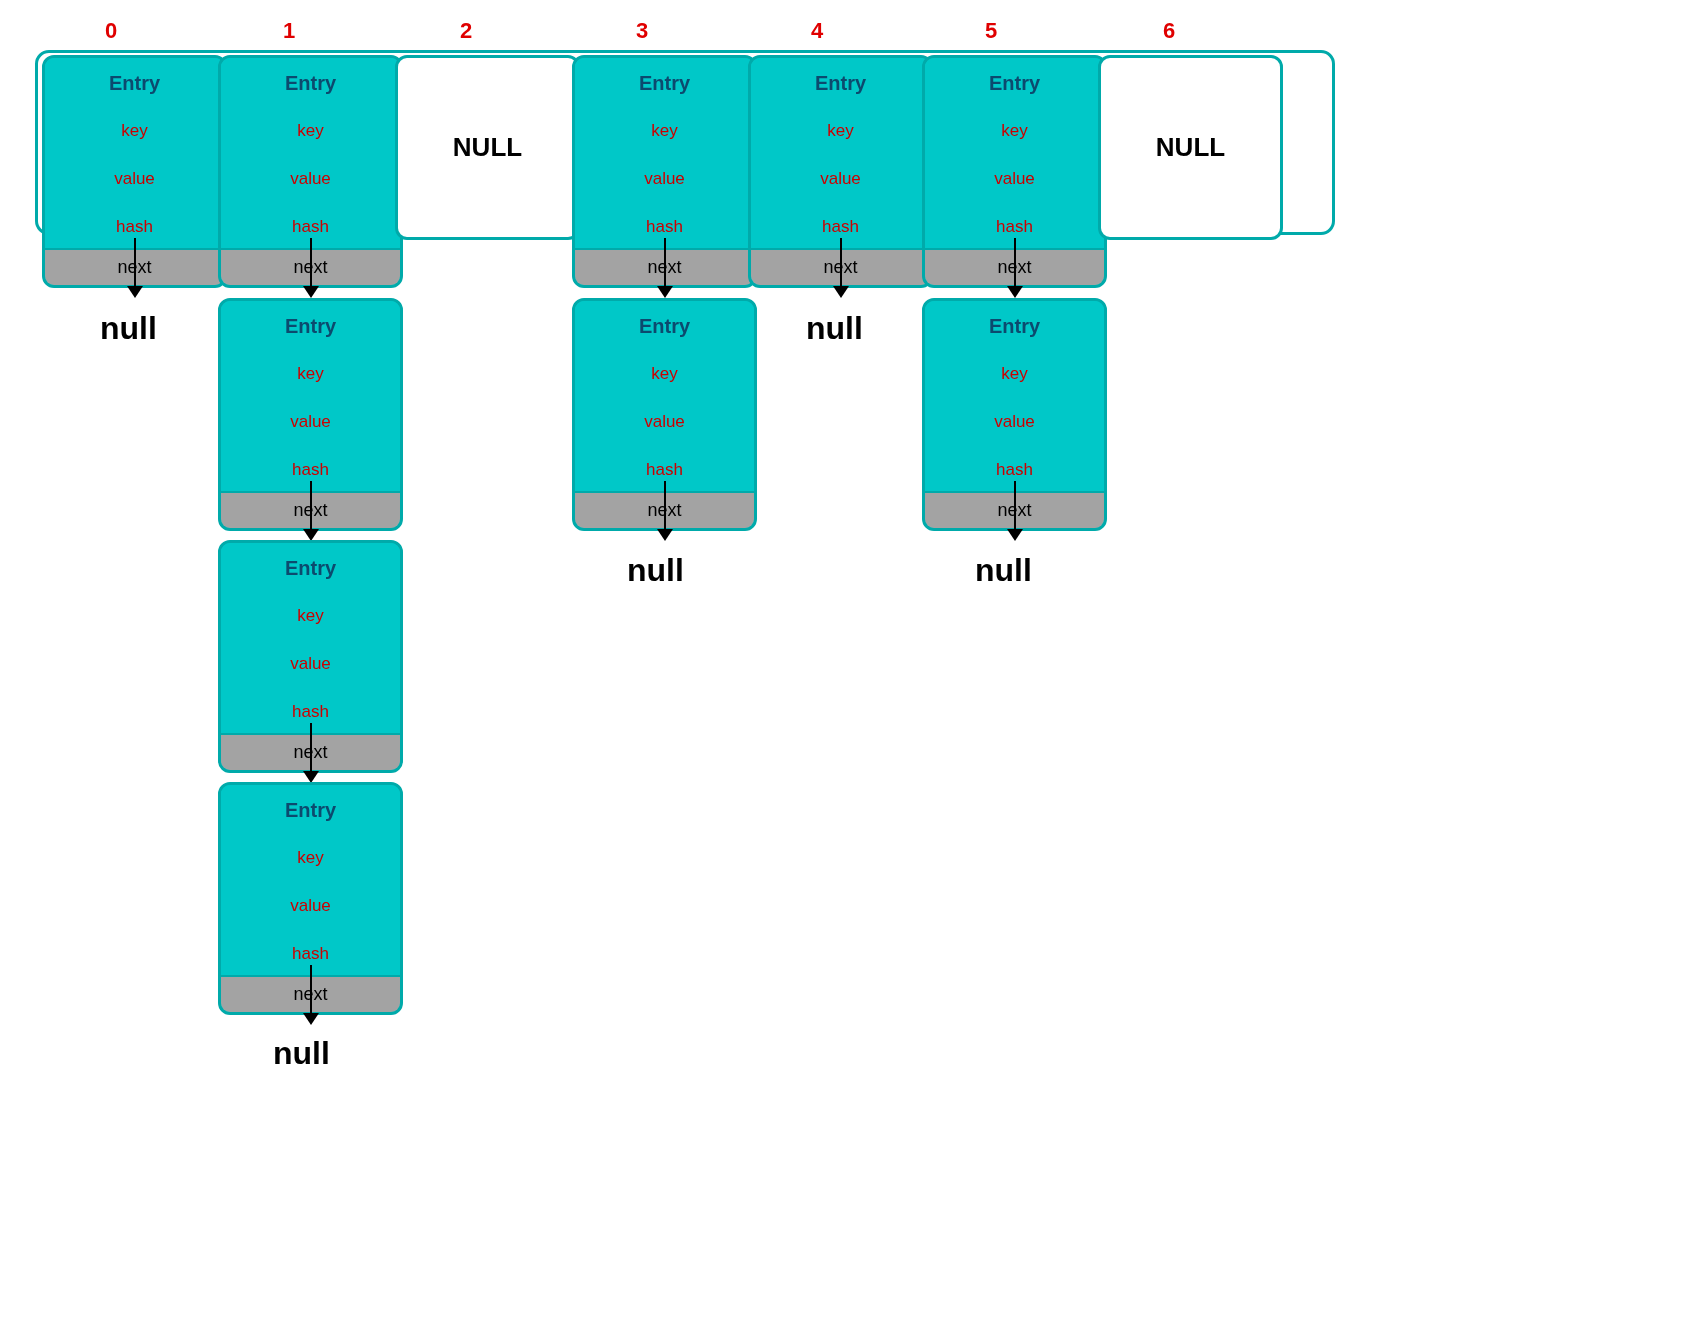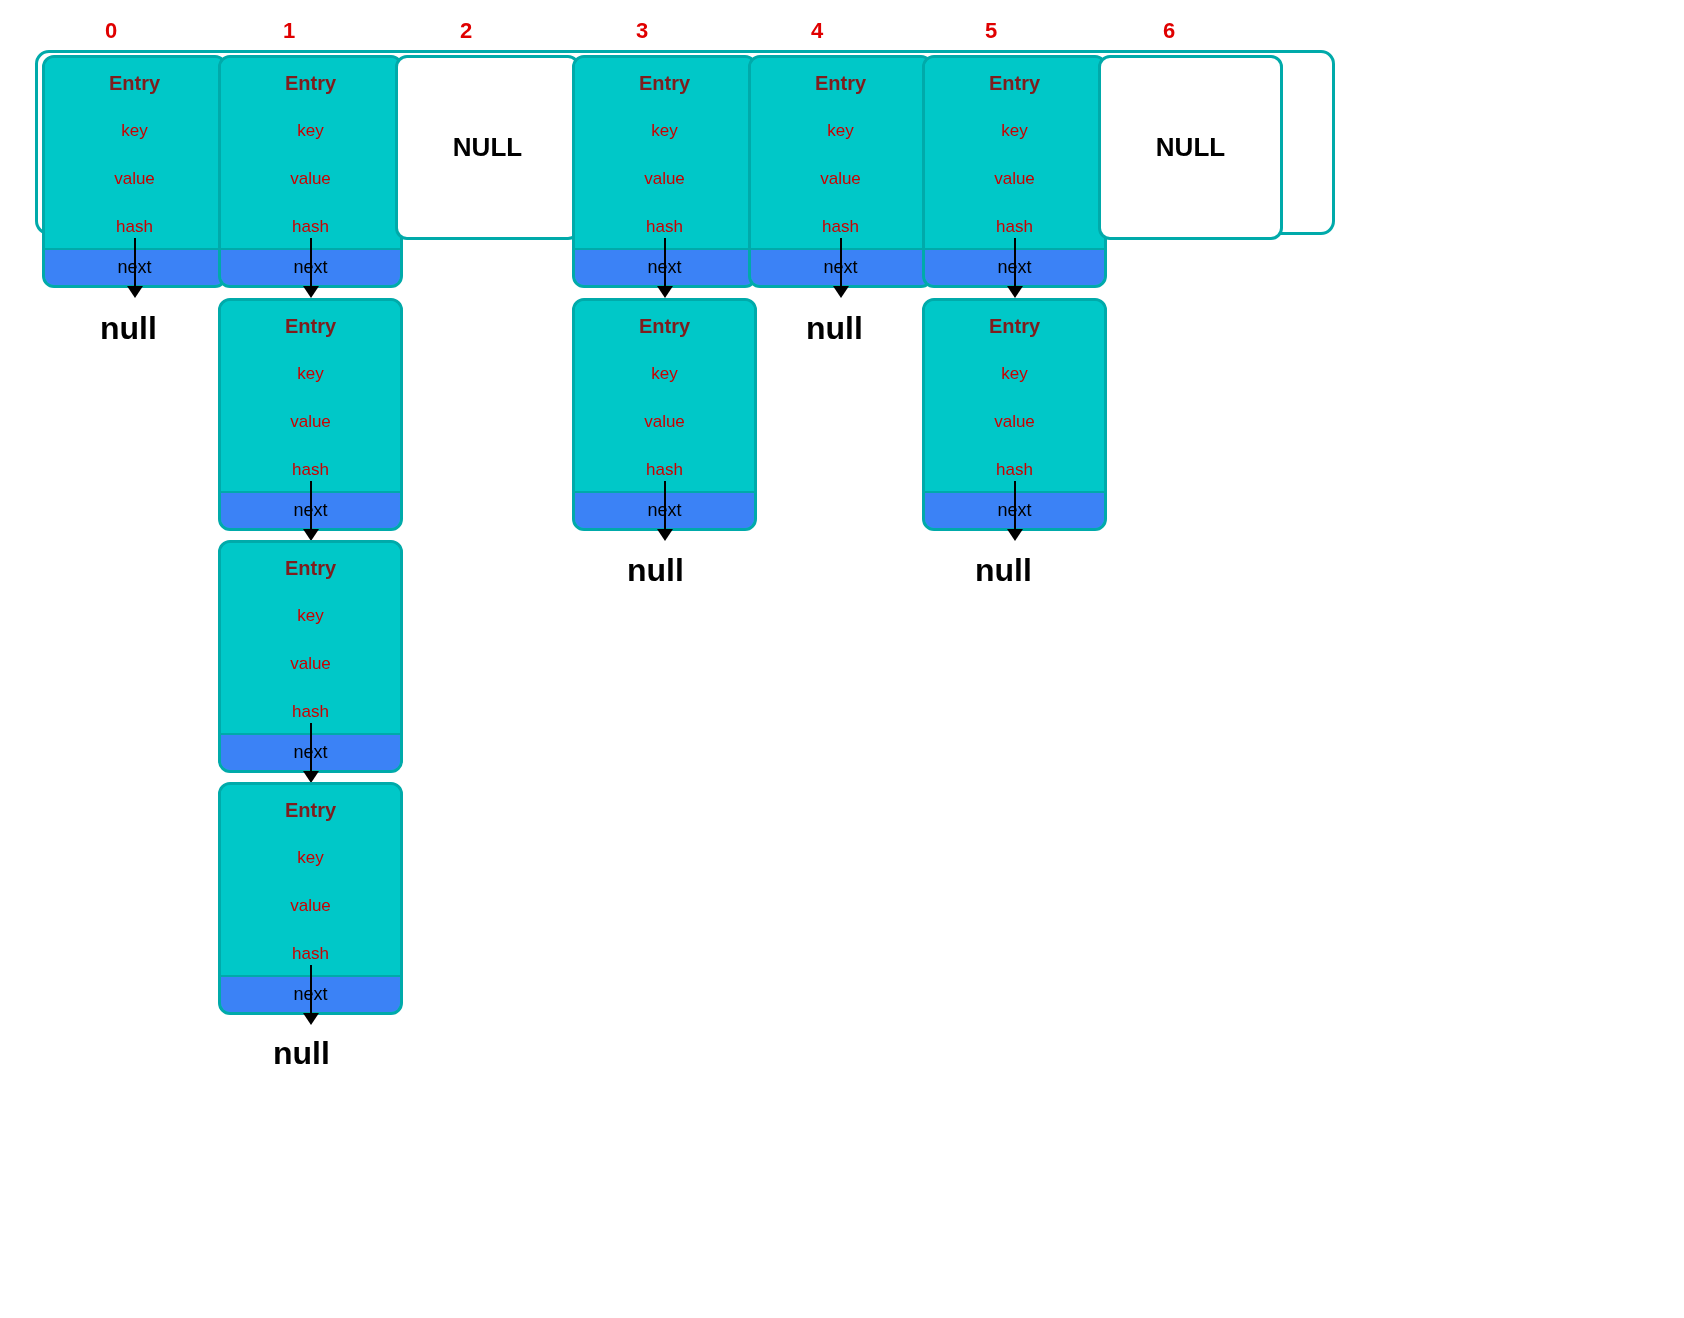--- a/index.html
+++ b/index.html
@@ -31,34 +31,34 @@
 
     .entry-top {
       background: #00c8c8;
       text-align: center;
       padding: 14px 8px 10px;
     }
 
     .entry-title {
       font-size: 20px;
       font-weight: bold;
-      color: #7f1d1d;
+      color: #0c4a6e;
       display: block;
     }
 
     .entry-field {
       font-size: 17px;
       color: #cc0000;
       display: block;
       line-height: 1.4;
       margin-top: 24px;
     }
 
     .entry-next {
-      background: #3b82f6;
+      background: #a3a3a3;
       text-align: center;
       font-size: 18px;
       font-weight: normal;
       color: #000;
       padding: 7px 0;
       border-top: 2px solid #00aaaa;
     }
 
     .null-box {
       position: absolute;

